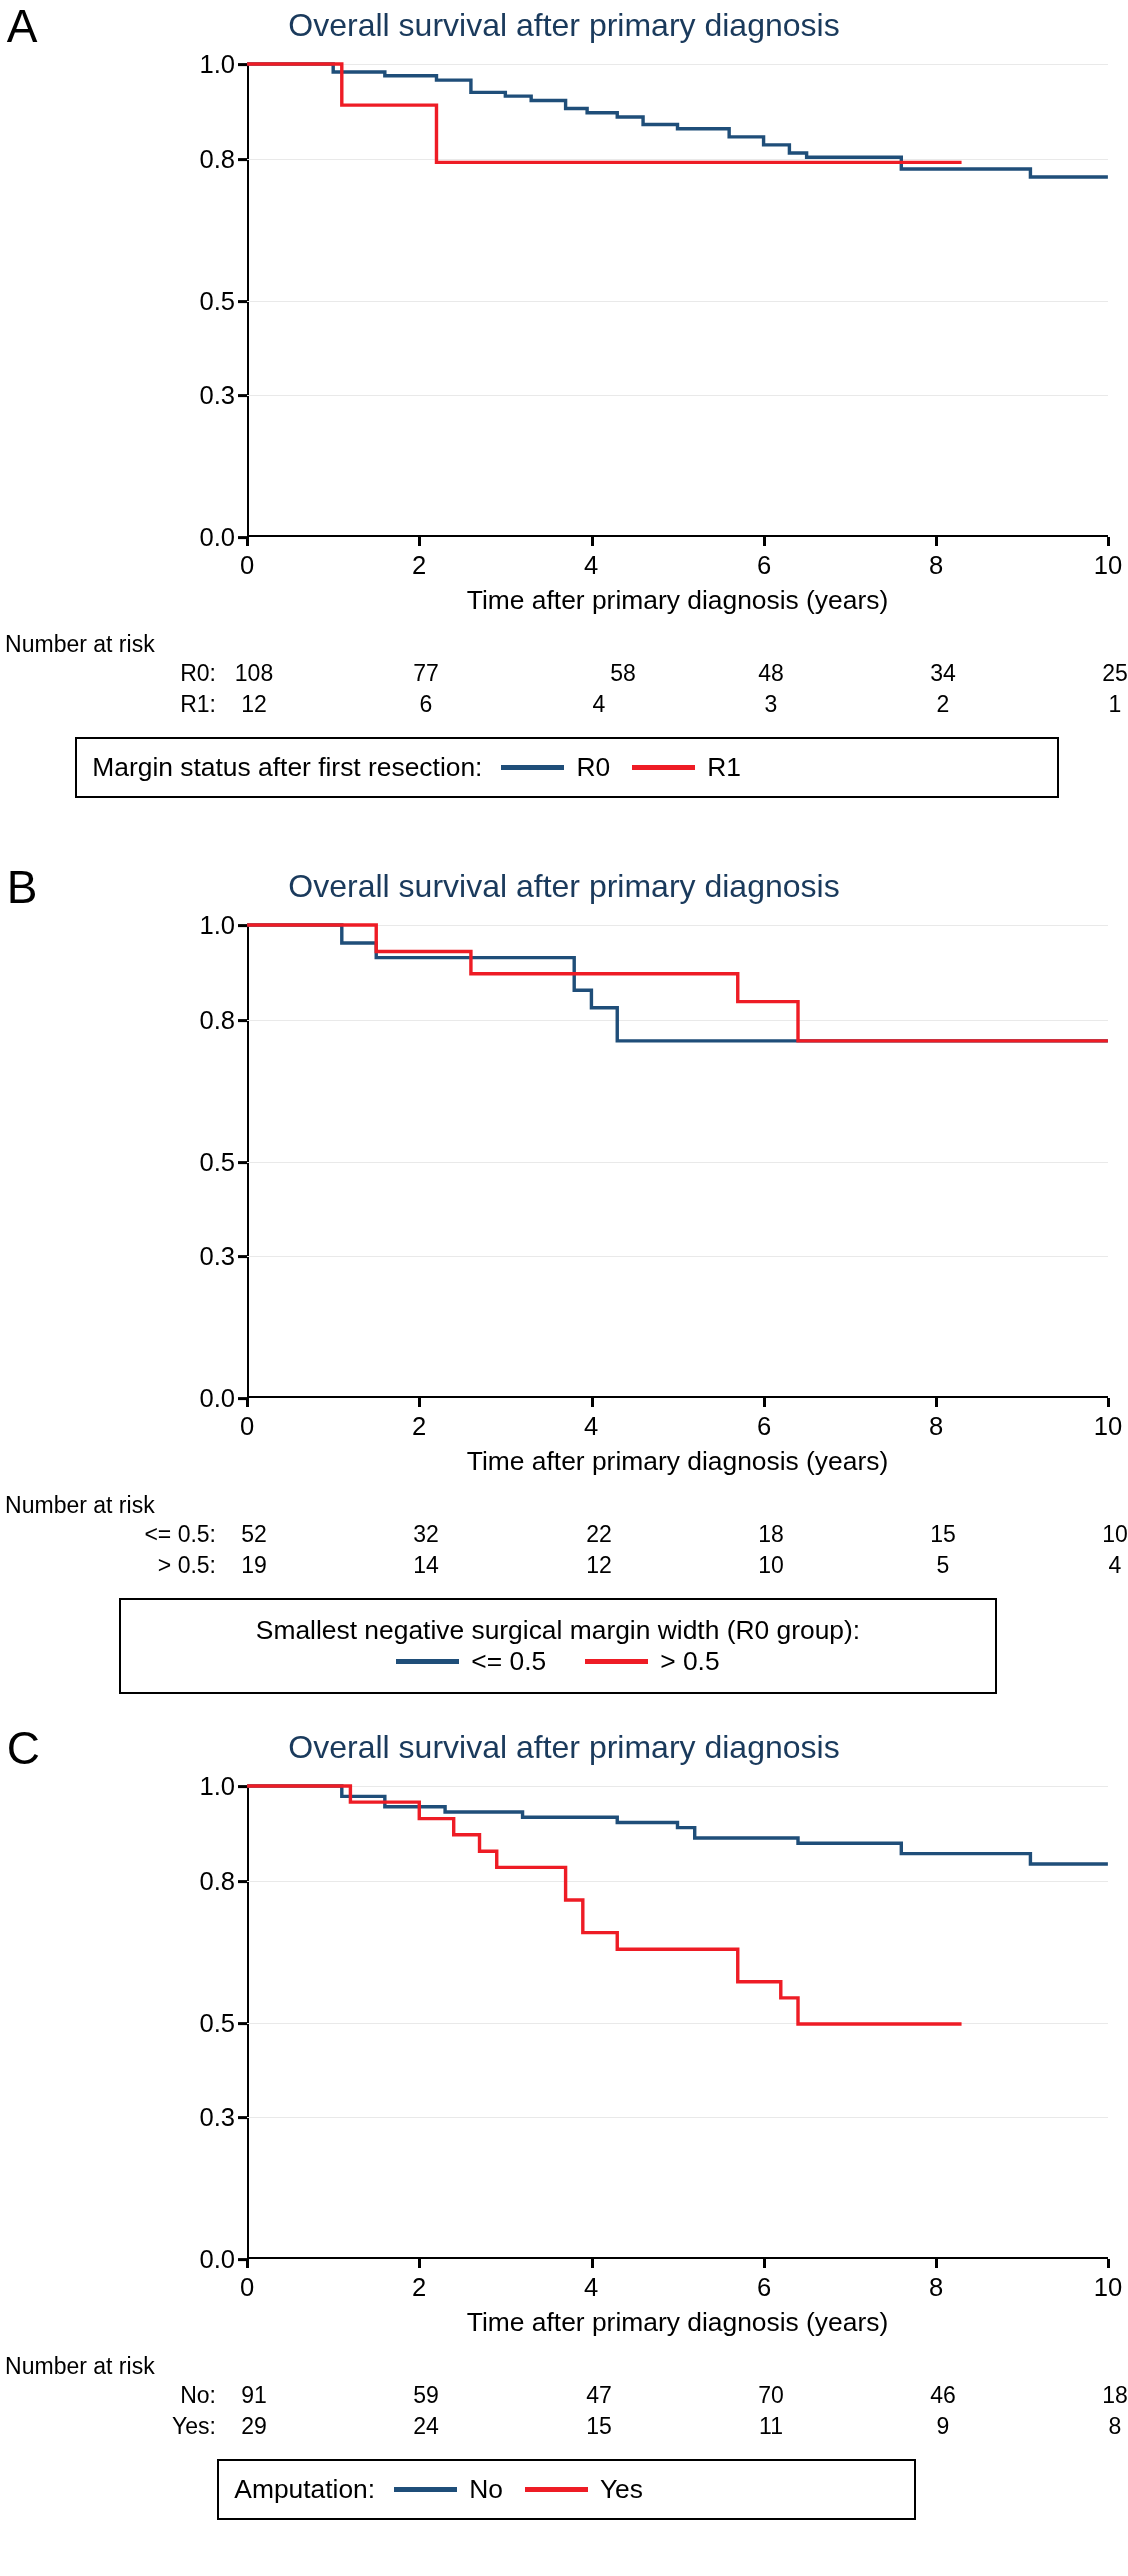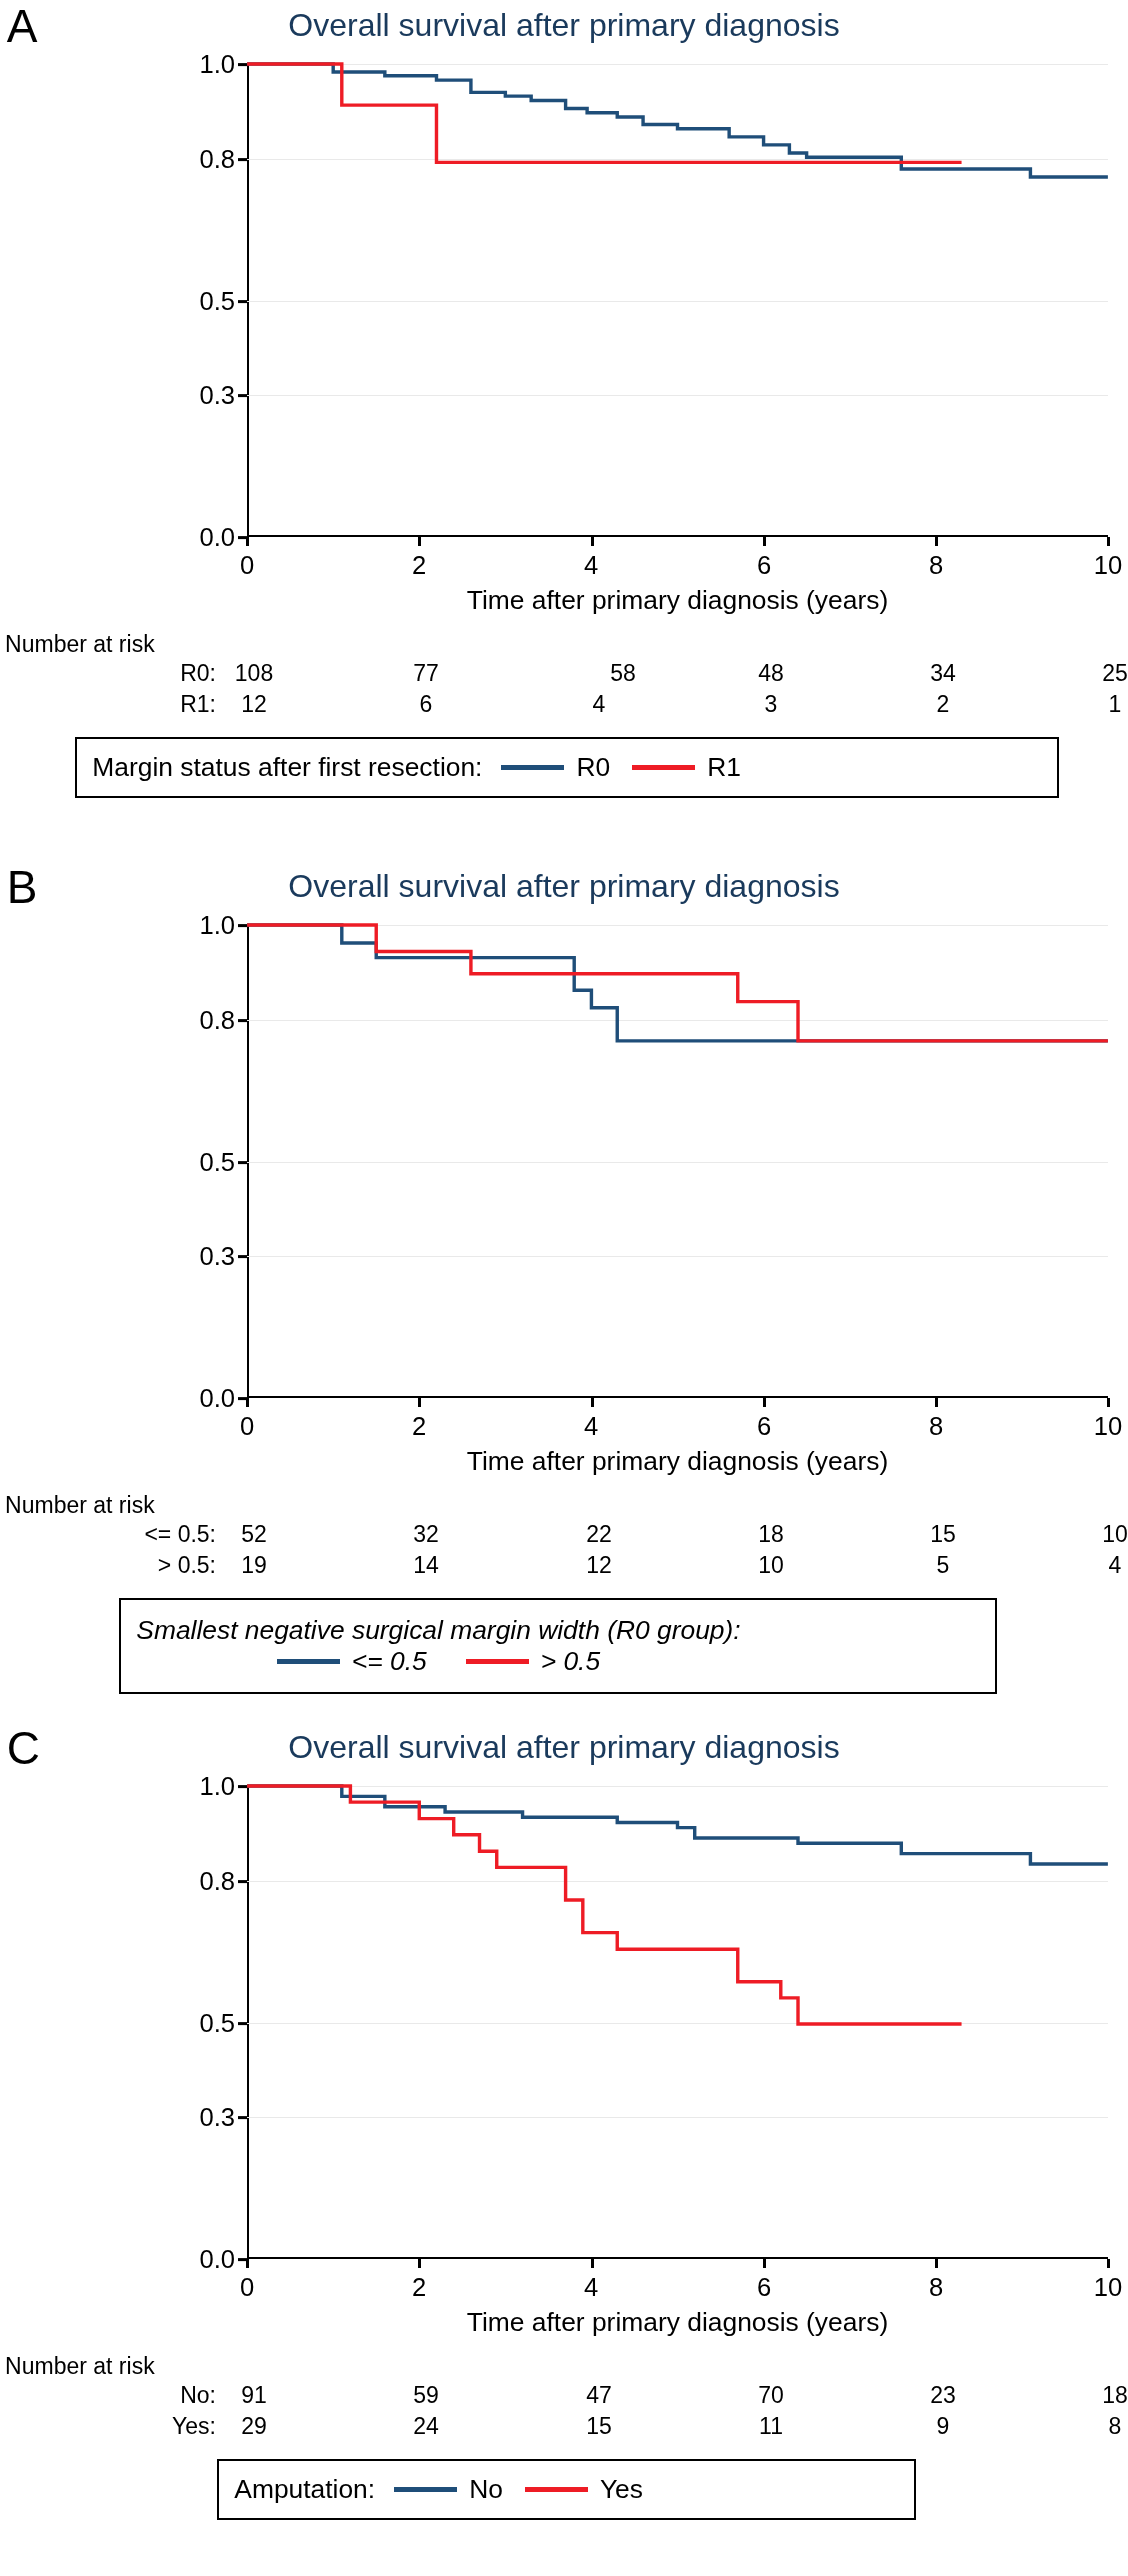--- a/index.html
+++ b/index.html
@@ -262,21 +262,21 @@
       <div class="risk-value" style="left: 943px; top: 660px;">15</div>
       <div class="risk-value" style="left: 1115px; top: 660px;">10</div>
       <div class="risk-rowlabel" style="left: 216px; top: 691px;">&gt; 0.5:</div>
       <div class="risk-value" style="left: 254px; top: 691px;">19</div>
       <div class="risk-value" style="left: 426px; top: 691px;">14</div>
       <div class="risk-value" style="left: 599px; top: 691px;">12</div>
       <div class="risk-value" style="left: 771px; top: 691px;">10</div>
       <div class="risk-value" style="left: 943px; top: 691px;">5</div>
       <div class="risk-value" style="left: 1115px; top: 691px;">4</div>
       <div class="legend-box" style="left: 119px; width: 878px; height: 96px; top: 737px;">
-        <div class="legend-inner" style="flex-direction: column; font-style: italic;">
+        <div class="legend-inner" style="flex-direction: row;">
           <span class="legend-label">Smallest negative surgical margin width (R0 group):</span>
           <span style="display: flex; align-items: center; gap: 39px;">
             <span class="legend-entry">
               <span class="legend-line" style="background: rgb(31, 78, 121);"></span>
               <span class="legend-key-text">&lt;= 0.5</span>
             </span>
             <span class="legend-entry">
               <span class="legend-line" style="background: rgb(238, 28, 37);"></span>
               <span class="legend-key-text">&gt; 0.5</span>
             </span>
@@ -320,21 +320,21 @@
           <path d="M0.00 0.00 L121.20 0.00 L121.20 18.87 L202.00 18.87 L202.00 38.29 L242.40 38.29 L242.40 57.16 L272.70 57.16 L272.70 76.59 L292.90 76.59 L292.90 95.46 L373.70 95.46 L373.70 133.75 L393.90 133.75 L393.90 172.05 L434.30 172.05 L434.30 191.47 L575.70 191.47 L575.70 229.77 L626.20 229.77 L626.20 248.64 L646.40 248.64 L646.40 279.17 L838.30 279.17" fill="none" stroke="#ee1c25" stroke-width="4" stroke-linejoin="miter" stroke-linecap="butt"></path>
         </svg>
         <div class="xaxis-title">Time after primary diagnosis (years)</div>
       </div>
       <div class="risk-title" style="left: 5.1px; top: 631px;">Number at risk</div>
       <div class="risk-rowlabel" style="left: 216px; top: 660px;">No:</div>
       <div class="risk-value" style="left: 254px; top: 660px;">91</div>
       <div class="risk-value" style="left: 426px; top: 660px;">59</div>
       <div class="risk-value" style="left: 599px; top: 660px;">47</div>
       <div class="risk-value" style="left: 771px; top: 660px;">70</div>
-      <div class="risk-value" style="left: 943px; top: 660px;">23</div>
+      <div class="risk-value" style="left: 943px; top: 660px;">46</div>
       <div class="risk-value" style="left: 1115px; top: 660px;">18</div>
       <div class="risk-rowlabel" style="left: 216px; top: 691px;">Yes:</div>
       <div class="risk-value" style="left: 254px; top: 691px;">29</div>
       <div class="risk-value" style="left: 426px; top: 691px;">24</div>
       <div class="risk-value" style="left: 599px; top: 691px;">15</div>
       <div class="risk-value" style="left: 771px; top: 691px;">11</div>
       <div class="risk-value" style="left: 943px; top: 691px;">9</div>
       <div class="risk-value" style="left: 1115px; top: 691px;">8</div>
       <div class="legend-box" style="left: 217px; width: 699px; height: 61px; top: 737px;">
         <div class="legend-inner">

